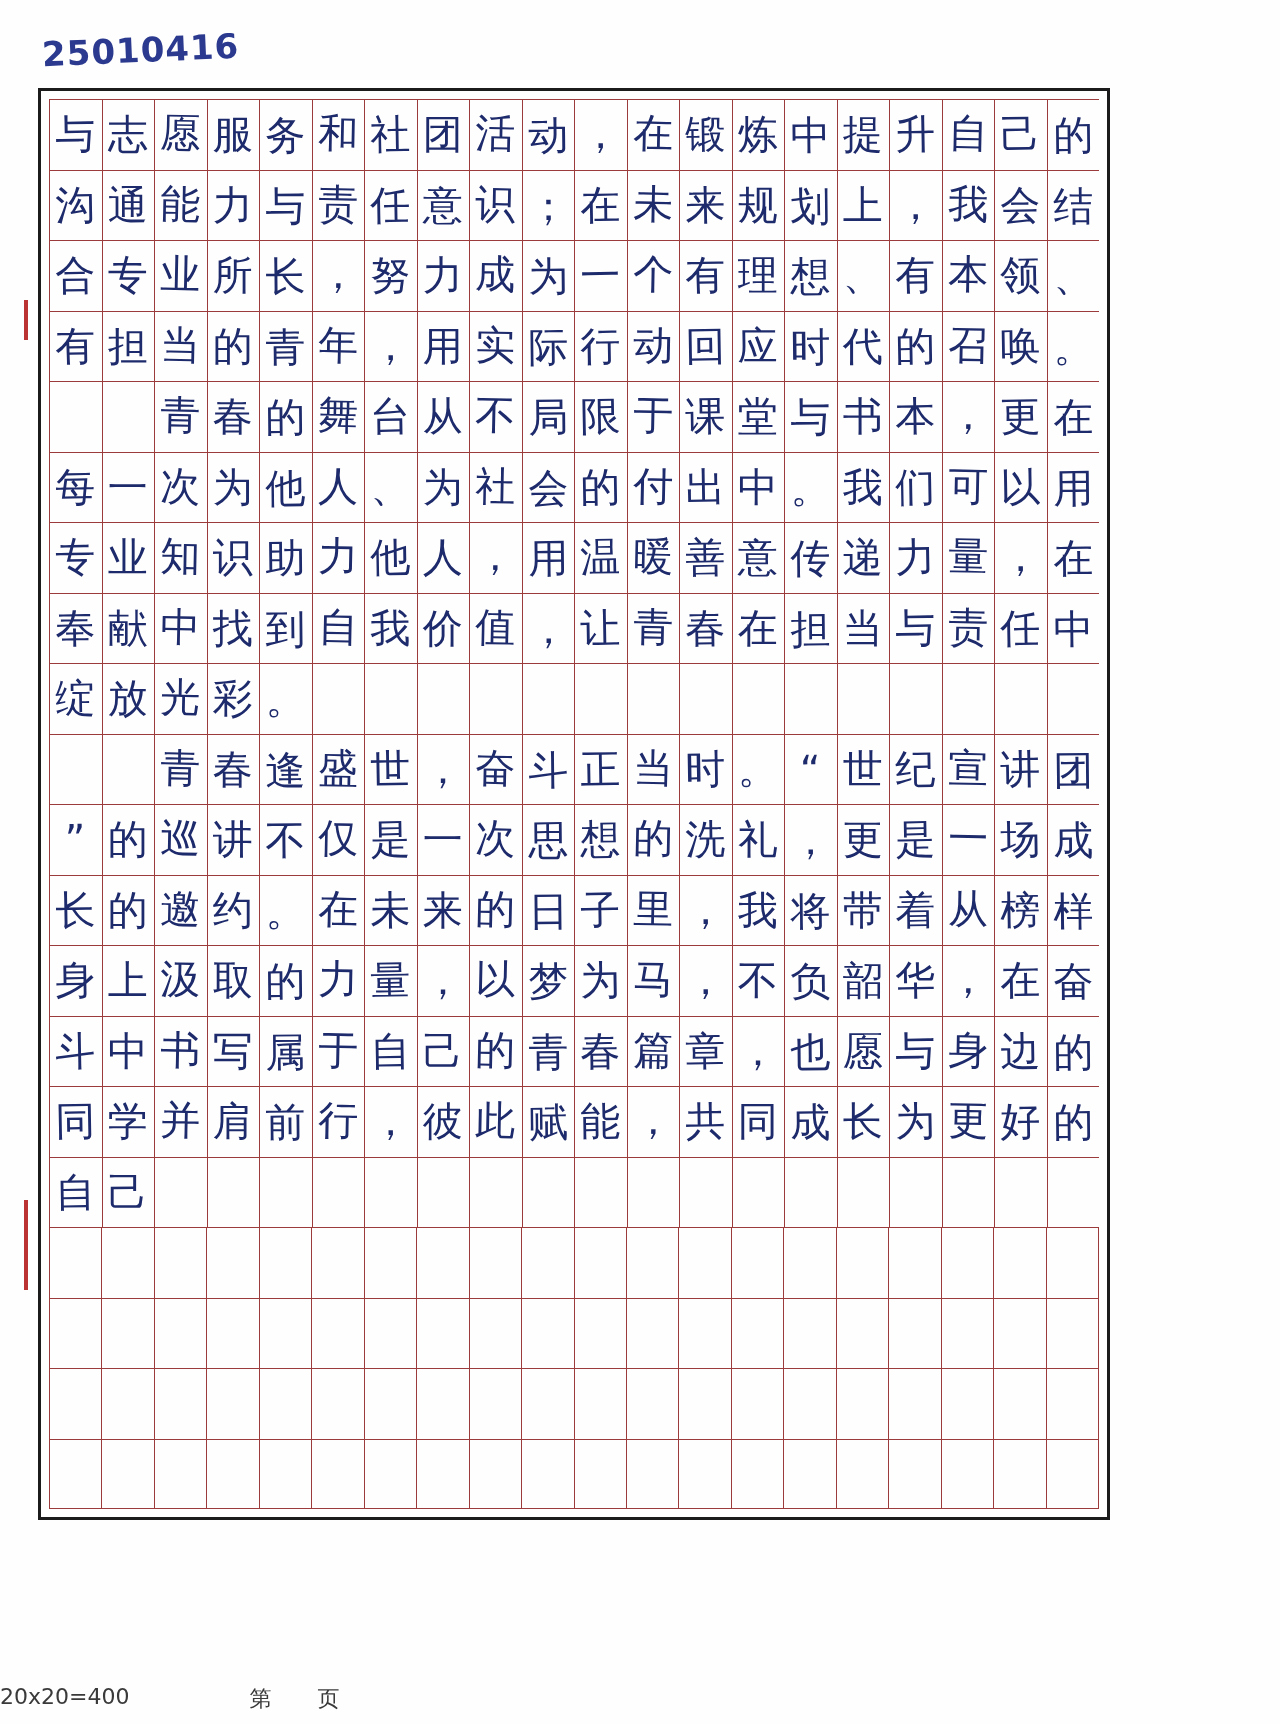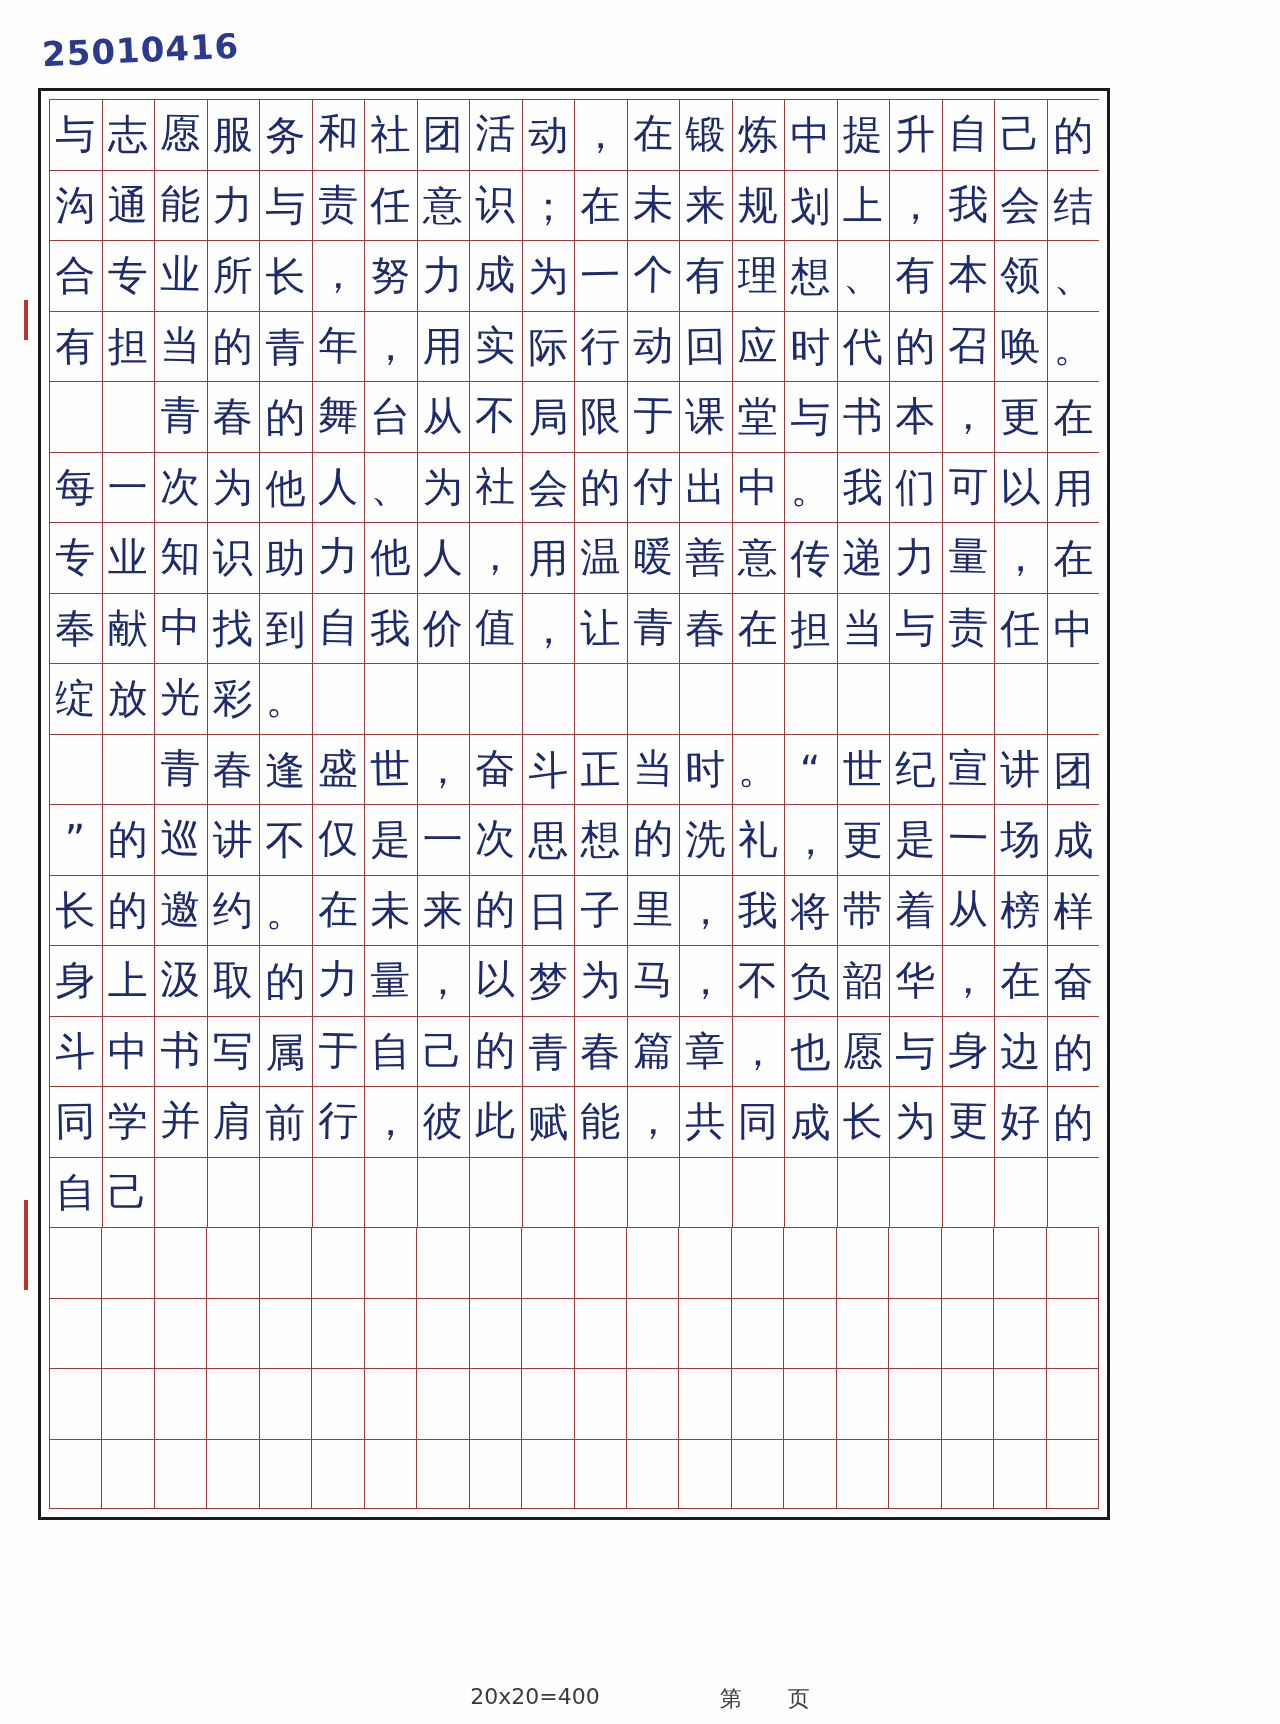--- a/index.html
+++ b/index.html
@@ -102,21 +102,20 @@
   .hand-row span:nth-child(3n) { transform: rotate(1.2deg) translateY(-1px); }
   .hand-row span:nth-child(5n) { transform: rotate(-0.6deg) translateY(1px); }
 
   
   .footer {
     position: absolute;
     left: 0;
     bottom: 10px;
     width: 100%;
     display: flex;
-    justify-content: center;
     gap: 120px;
     font-family: "DejaVu Sans", sans-serif;
     font-size: 22px;
     color: #3a3a3a;
   }
   .footer .page-no {
     display: flex;
     gap: 46px;
   }
 

